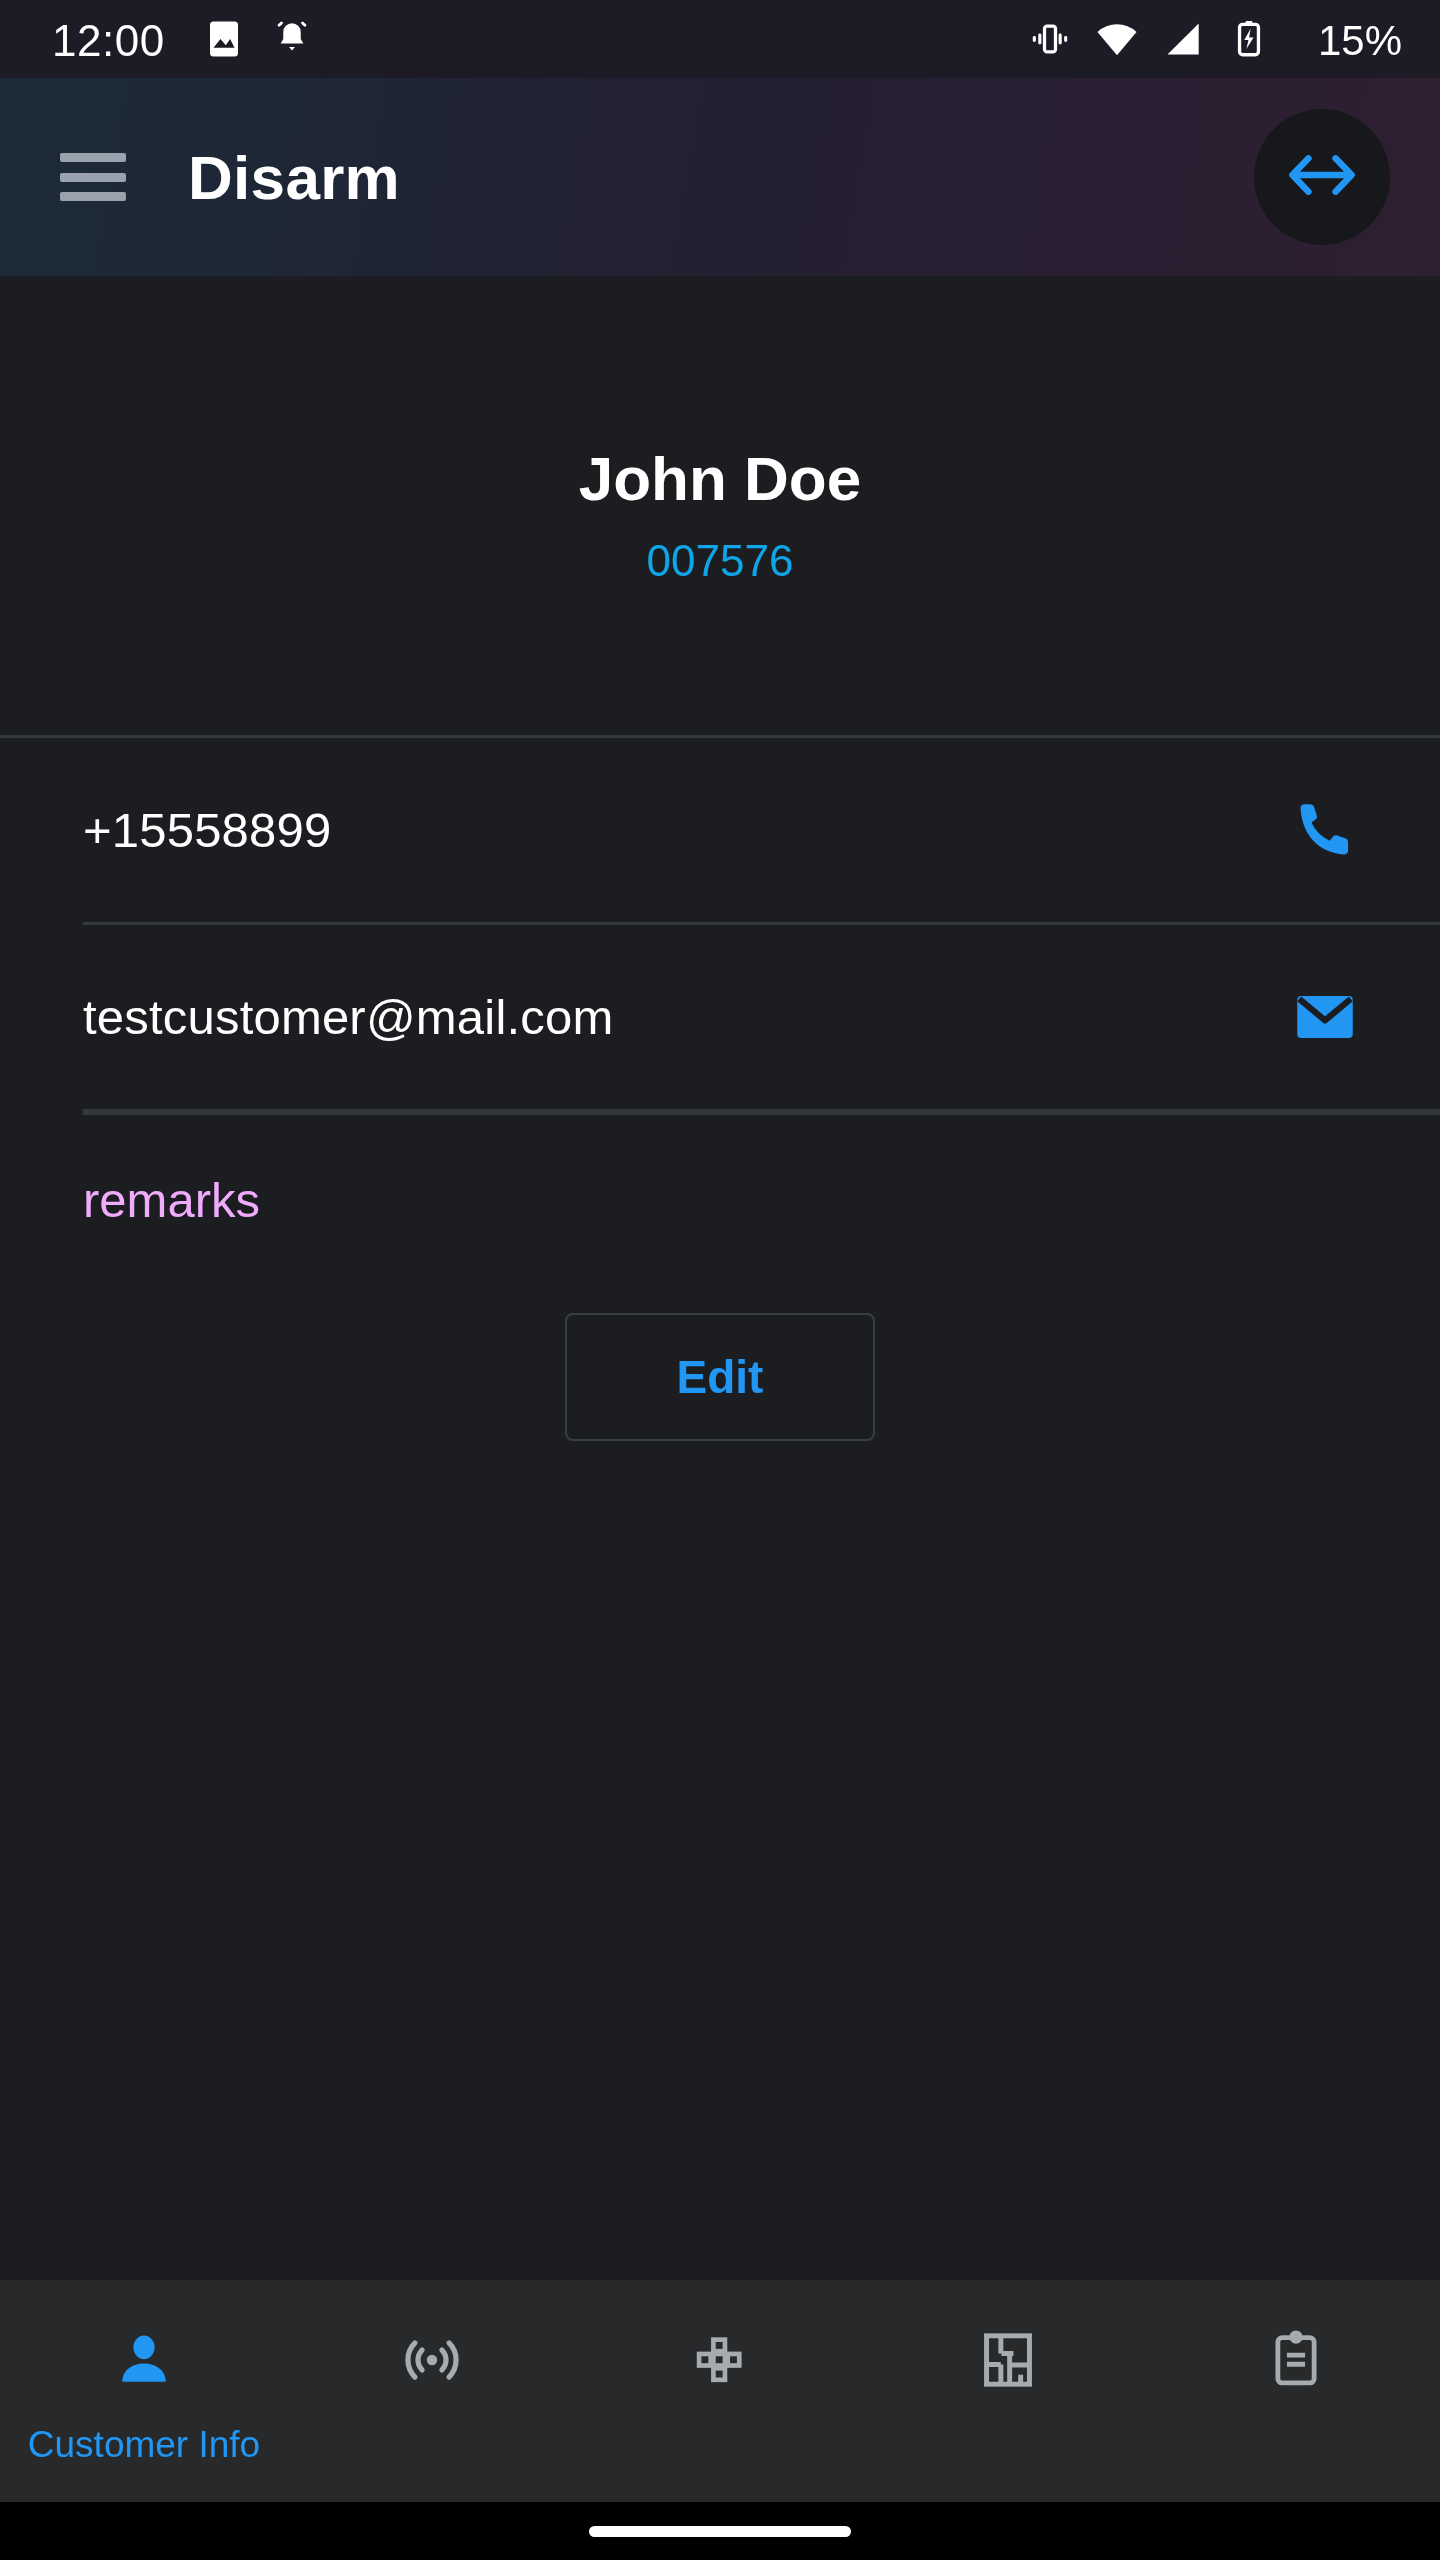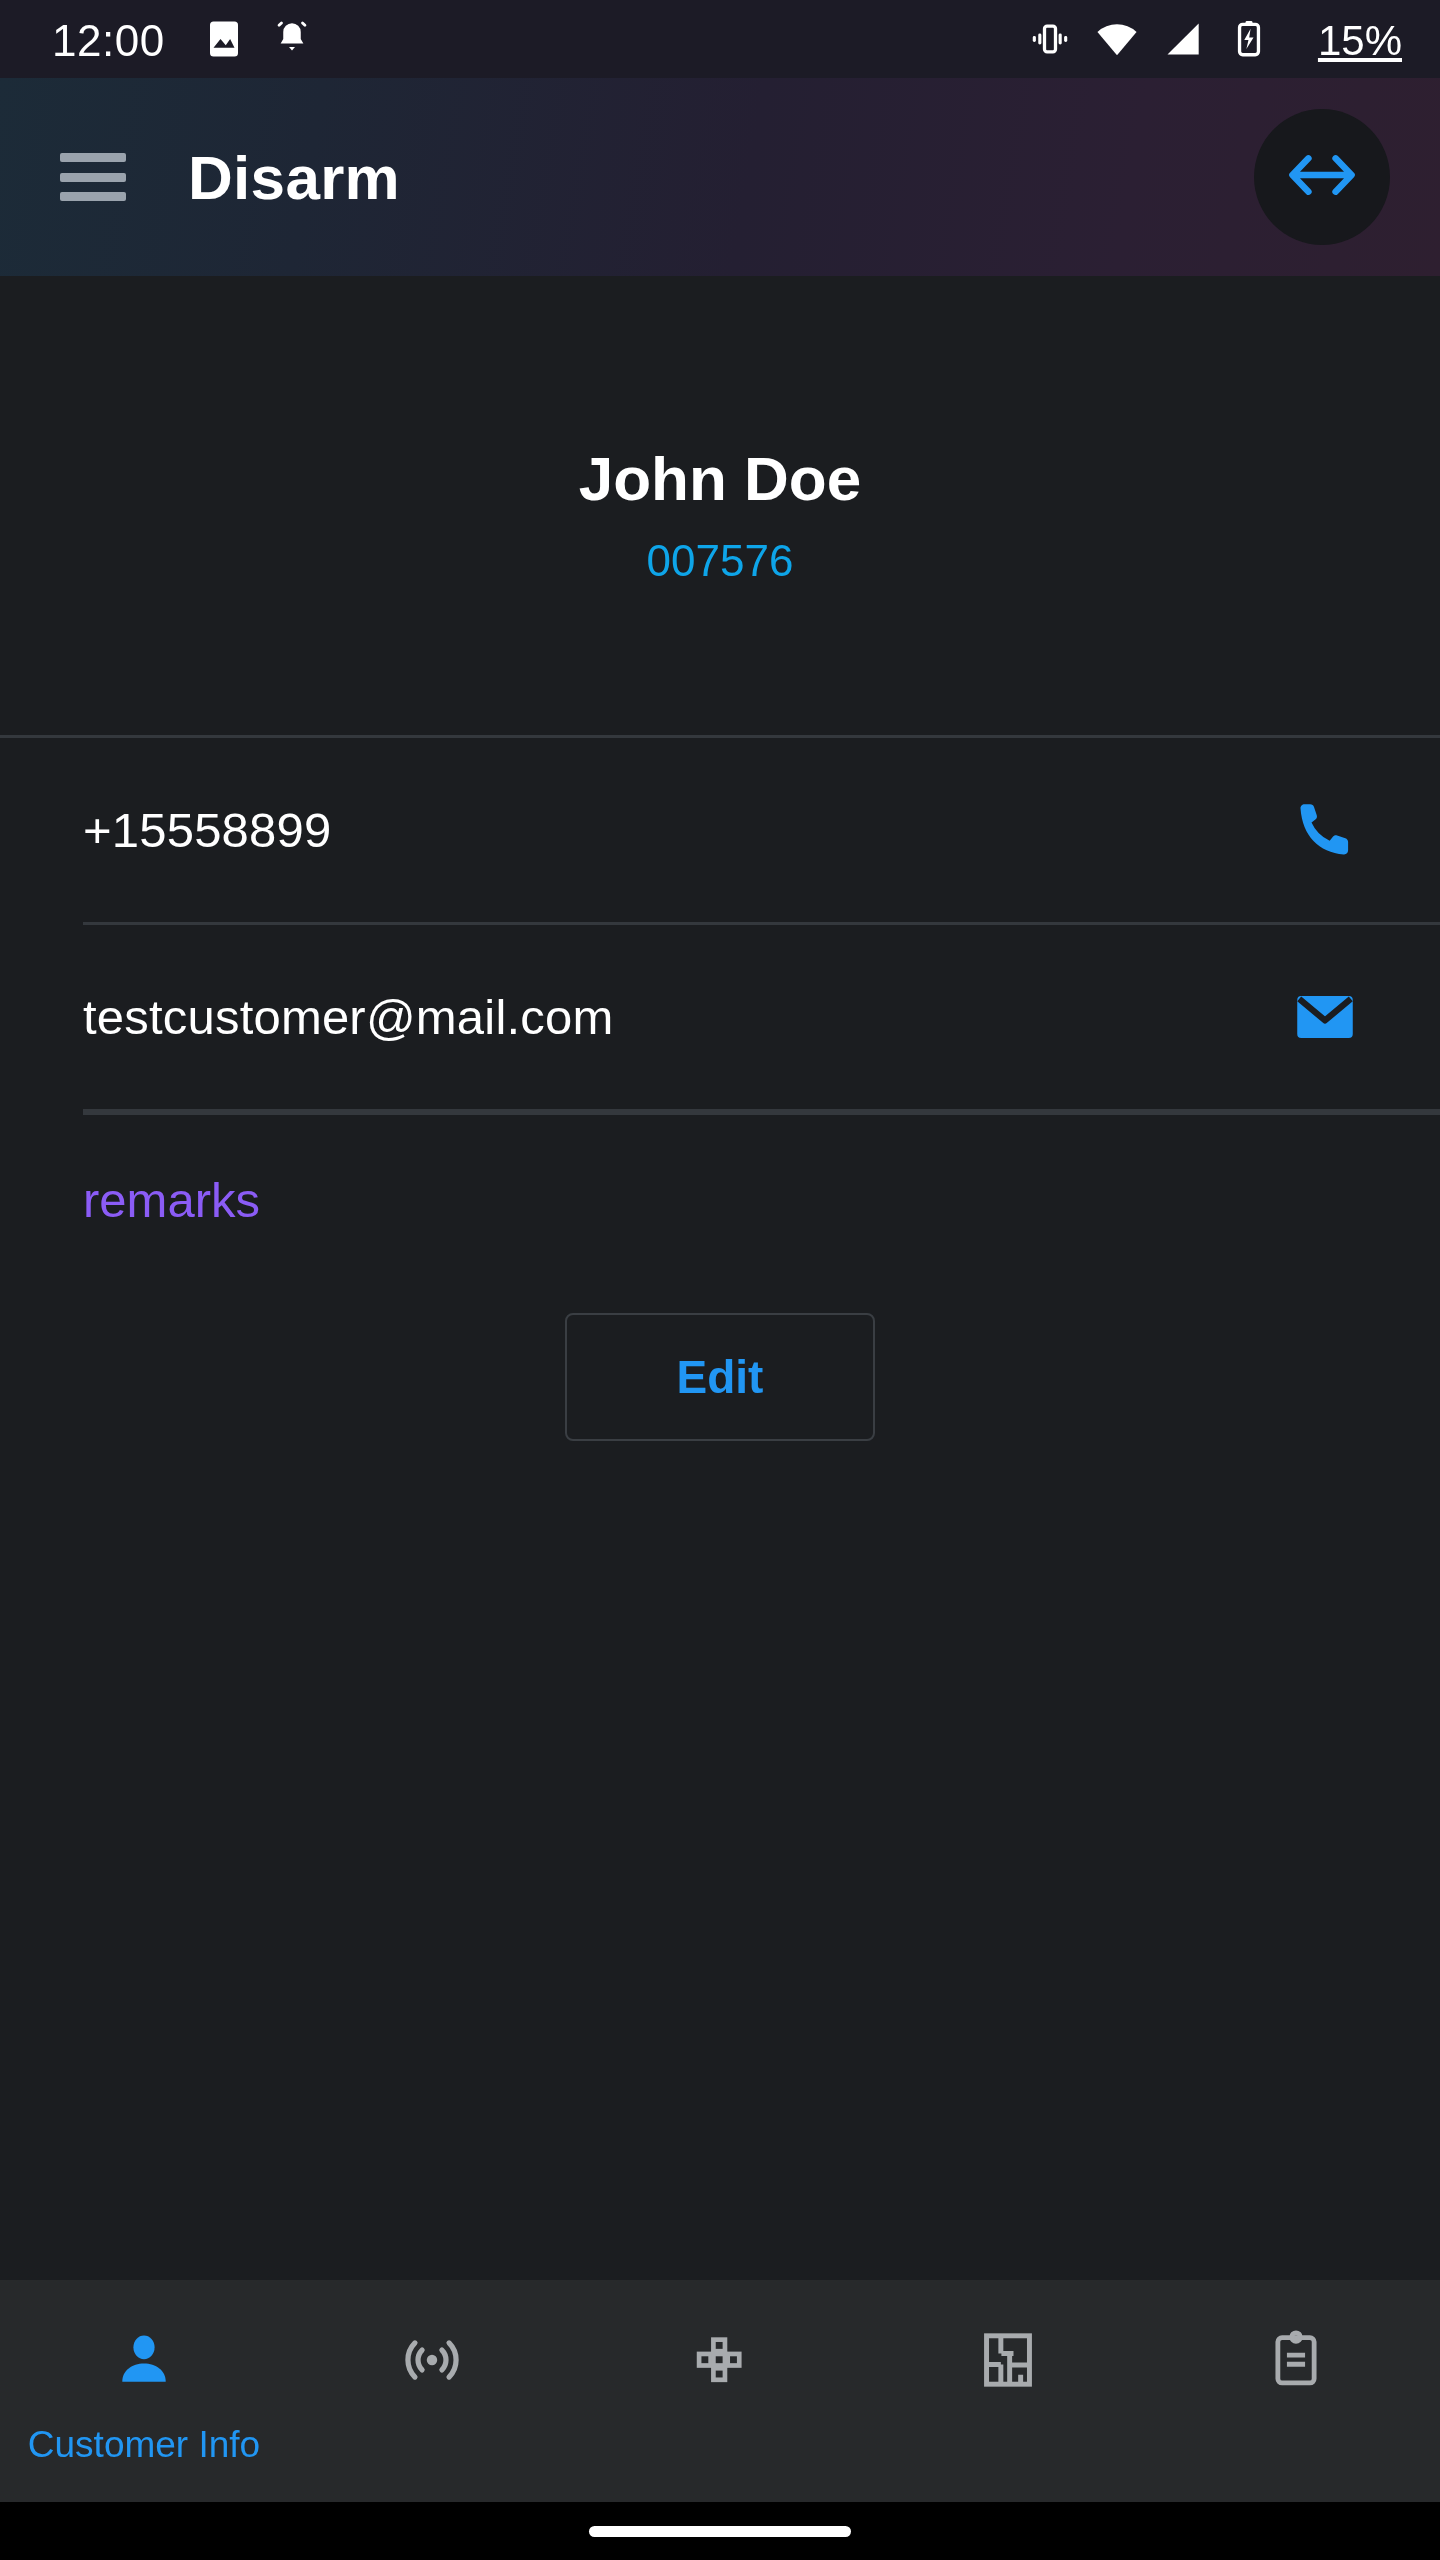--- a/index.html
+++ b/index.html
@@ -21,21 +21,21 @@
     height:78px; flex:0 0 78px;
     background:#1c1b26;
     display:flex; align-items:center;
     padding:4px 38px 0 52px;
     color:#ffffff;
   }
   .sb-clock { font-size:44px; letter-spacing:0.5px; font-weight:400; }
   .sb-left-icons { display:flex; align-items:center; gap:26px; margin-left:38px; }
   .sb-spacer { flex:1 1 auto; }
   .sb-right-icons { display:flex; align-items:center; gap:22px; }
-  .sb-battery-text { font-size:42px; font-weight:500; margin-left:26px;text-decoration:underline; }
+  .sb-battery-text { font-size:42px; font-weight:500; margin-left:26px; }
   .sb-ic { display:block; }
 
   
   .appbar {
     height:198px; flex:0 0 198px;
     background:linear-gradient(100deg,#1c2b38 0%,#1e2635 22%,#241f32 52%,#2b1f33 78%,#2e1f30 100%);
     display:flex; align-items:center;
     padding:0 50px 0 60px;
     position:relative;
   }
@@ -76,21 +76,21 @@
   }
   .row-text { color:#ffffff; font-size:49px; font-weight:400; letter-spacing:0.2px; }
   .row-spacer { flex:1 1 auto; }
   .row-icon { width:78px; height:78px; display:flex; align-items:center; justify-content:center; }
 
   .remarks-row {
     height:170px;
     display:flex; align-items:center;
     padding-left:83px;
   }
-  .remarks-text { color:#8b5cf6; font-size:49px; }
+  .remarks-text { color:#f0abfc; font-size:49px; }
 
   .edit-wrap { display:flex; justify-content:center; margin-top:28px; }
   .edit-btn {
     width:310px; height:128px;
     border:2px solid #3a3e43; border-radius:8px;
     background:transparent;
     color:#2196f3; font-size:46px; font-weight:700;
     font-family:"Liberation Sans", sans-serif;
     display:flex; align-items:center; justify-content:center;
     cursor:pointer;

